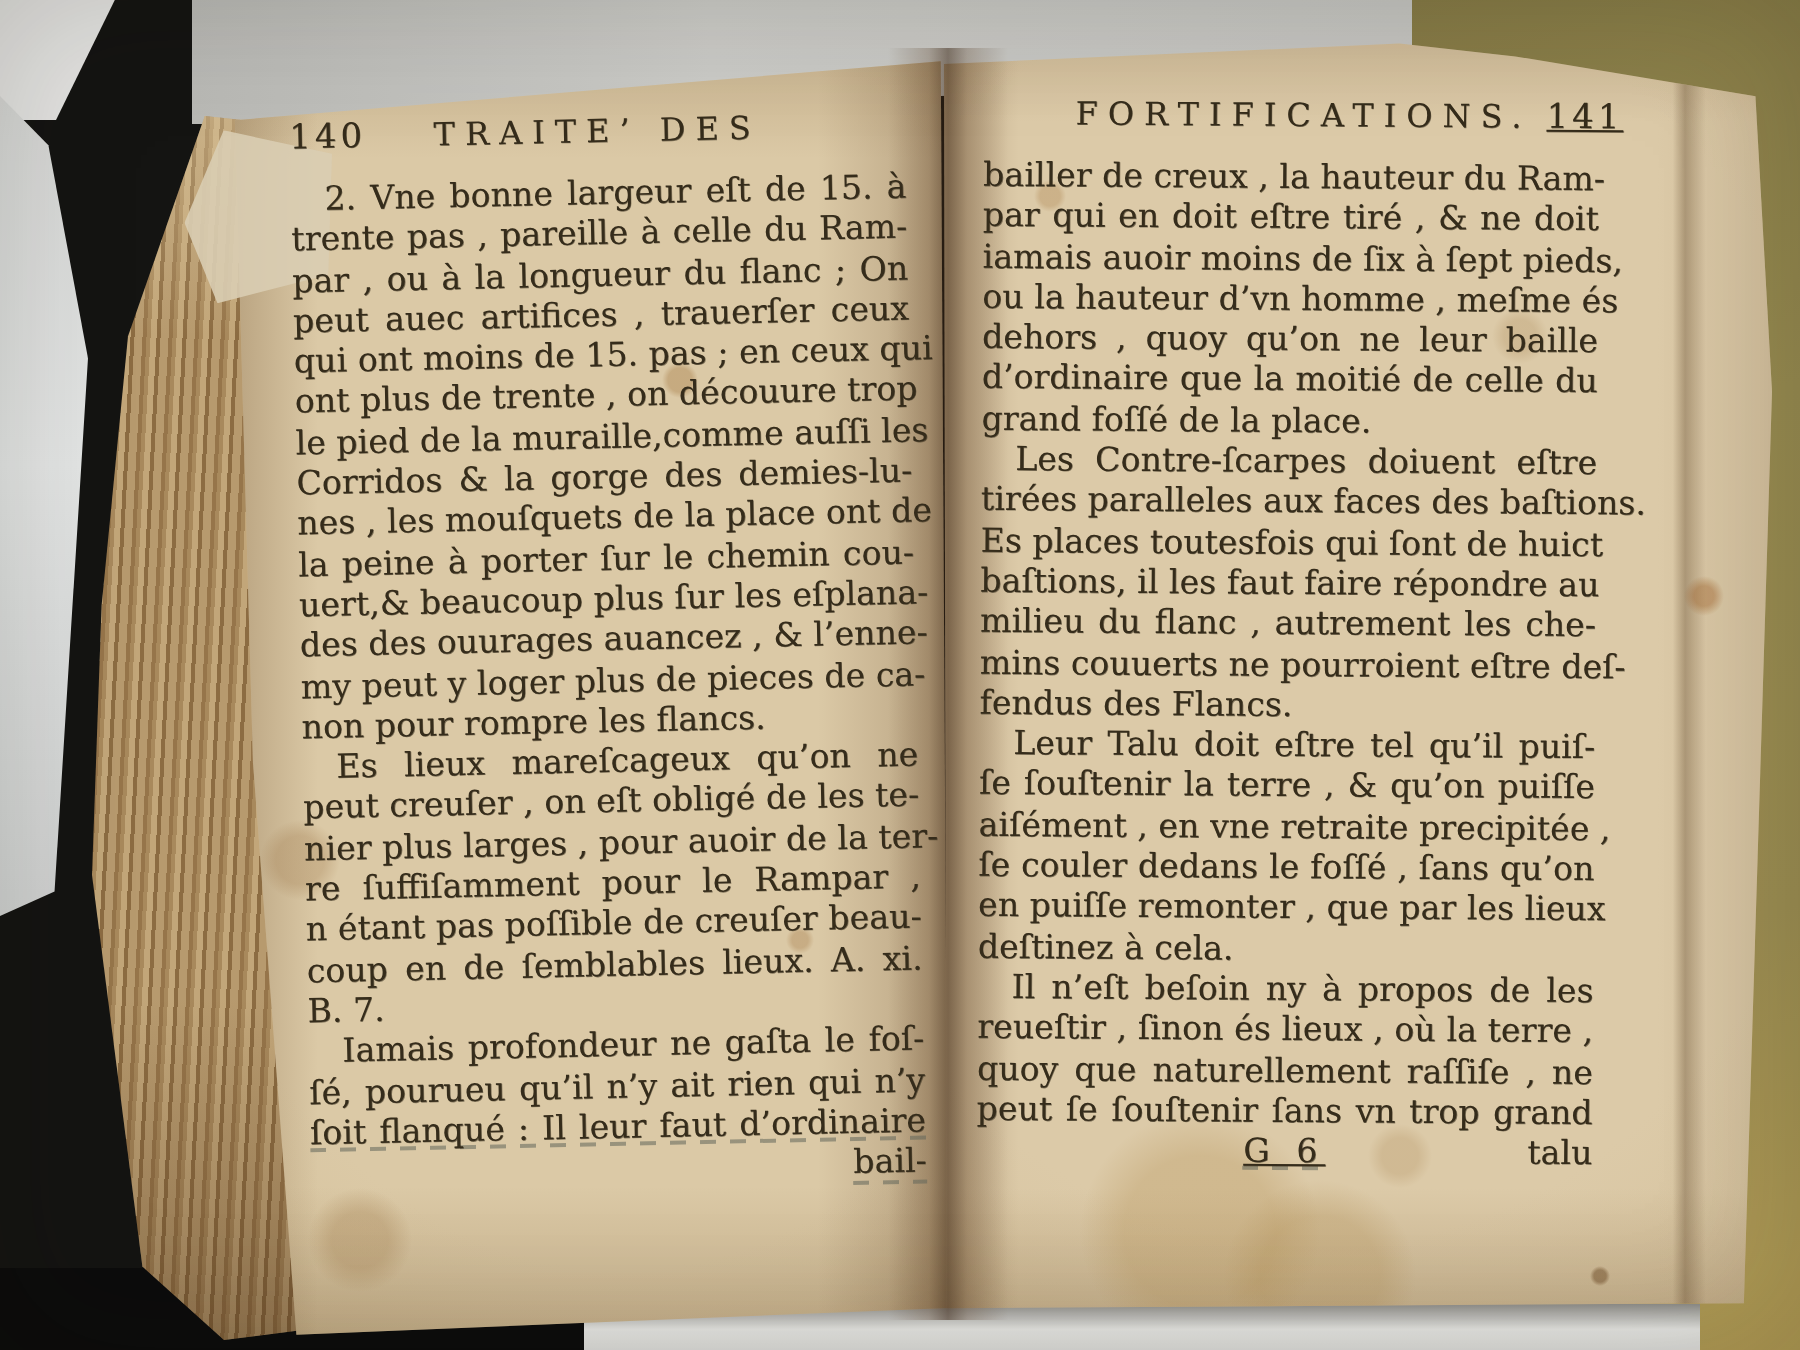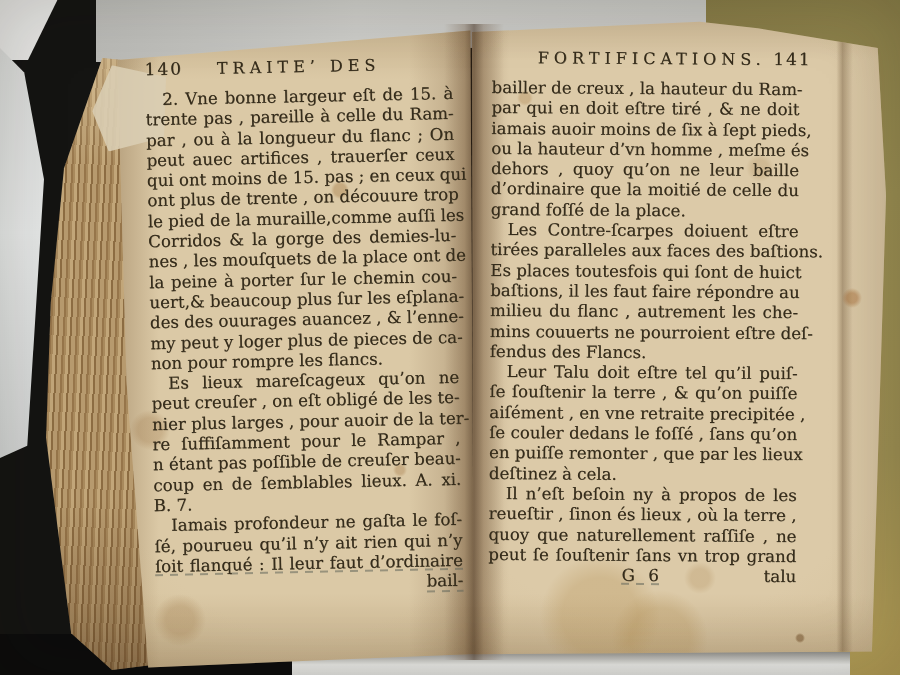--- a/index.html
+++ b/index.html
@@ -60,34 +60,34 @@
     background:linear-gradient(90deg,rgba(80,50,25,0),rgba(85,55,28,.26) 34%,rgba(58,35,16,.5) 50%,rgba(85,55,28,.26) 66%,rgba(80,50,25,0));}
 
   
   .textblock{position:absolute;width:308px;color:#352c1b;
     text-shadow:.3px .3px .3px rgba(53,44,27,.55);}
   .textblock-left{left:150px;top:56px;transform:rotate(-1.2deg);}
   .textblock-right{left:490px;top:48px;transform:rotate(.4deg);}
   .pg-header{display:grid;grid-template-columns:46px 1fr 46px;align-items:baseline;
     margin-bottom:11px;}
   .folio{font-size:17px;letter-spacing:2px;}
-  .folio-right{text-align:right;}
+  .folio-right{text-align:right;text-decoration:underline;}
   .running-title{text-align:center;font-size:16px;letter-spacing:5px;white-space:nowrap;}
   .lines{width:100%;}
   .line{font-size:16.6px;line-height:20.3px;height:20.3px;white-space:nowrap;
     text-align:justify;text-align-last:justify;overflow:visible;}
   .line.end{text-align-last:left;}
   .line.indent{text-indent:17px;}
   .cw-row{text-align:right;height:20.3px;font-size:16.6px;line-height:20.3px;}
   .pencil{background-image:repeating-linear-gradient(90deg,rgba(98,102,90,.55) 0 8px,rgba(98,102,90,0) 8px 15px);
     background-size:100% 2px;background-repeat:no-repeat;background-position:0 calc(100% - 1px);}
   span.pencil{display:inline-block;padding-bottom:2px;}
   .sigrow{display:flex;font-size:16.6px;line-height:20.3px;height:20.3px;}
   .sigrow .flex1{flex:1;}
-  .sigrow .sig{letter-spacing:4px;}
+  .sigrow .sig{letter-spacing:4px;text-decoration:underline;}
   .sigrow .catch{flex:1;text-align:right;}
   .photo-grain{position:absolute;inset:0;pointer-events:none;
     box-shadow:inset 0 0 70px rgba(20,15,5,.18);}
 </style>
 </head>
 <body>
 
 <div id="photo">
 
   <div class="bg-gray-top"></div>

